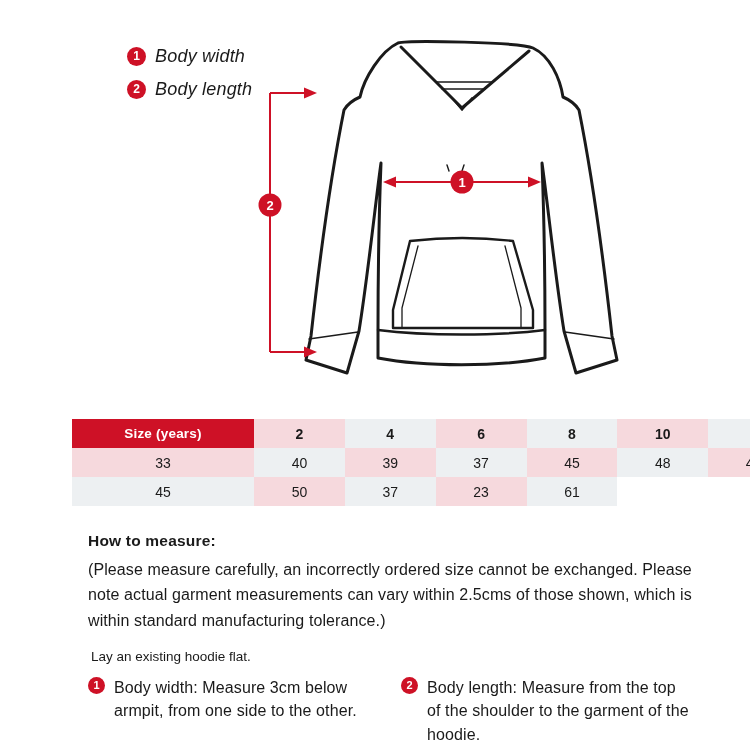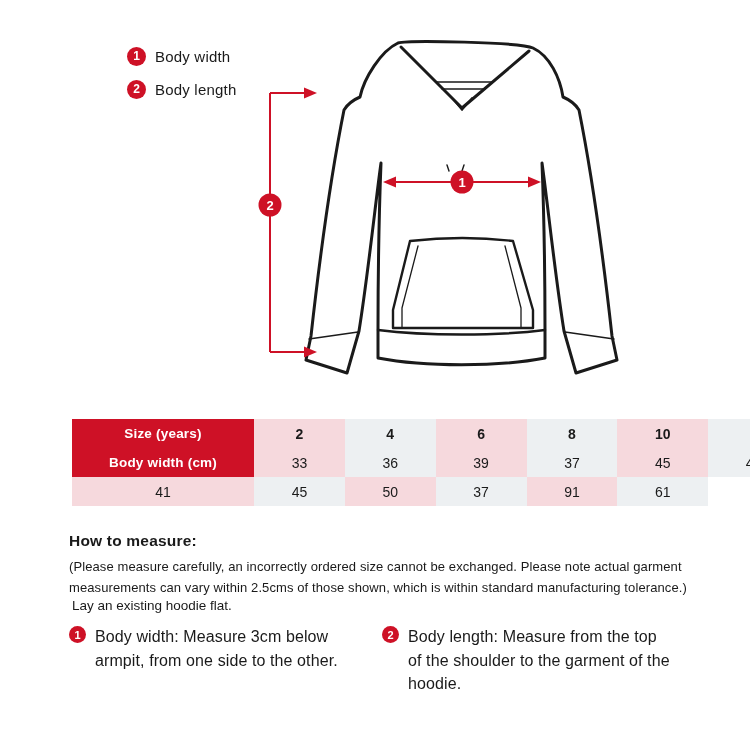--- a/index.html
+++ b/index.html
@@ -11,42 +11,42 @@
   *{box-sizing:border-box;}
   html,body{margin:0;padding:0;background:#fff;}
   body{font-family:"Liberation Sans", sans-serif;color:var(--ink);}
   .page{position:relative;width:750px;height:750px;background:#fff;overflow:hidden;}
 
   
   .legend{position:absolute;left:127px;top:46px;}
   .legend-item{display:flex;align-items:center;gap:9px;height:20px;margin-bottom:13px;}
   .badge{width:19px;height:19px;border-radius:50%;background:var(--red);color:#fff;
          font-weight:bold;font-size:12px;display:flex;align-items:center;justify-content:center;flex:none;}
-  .legend-label{font-size:15px;letter-spacing:.2px;}
+  .legend-label{font-size:18px;letter-spacing:.2px;font-style:italic;}
 
   
   .diagram{position:absolute;left:250px;top:20px;width:400px;height:370px;}
 
   
   .title{position:absolute;left:72px;top:401px;font-size:24px;font-weight:800;letter-spacing:.2px;}
 
   
   .size-table{position:absolute;left:72px;top:419px;width:727px;
               display:grid;grid-template-columns:182px repeat(6,1fr);}
   .cell{height:29px;display:flex;align-items:center;justify-content:center;font-size:14px;}
   .cell.hdr{background:var(--red);color:#fff;font-weight:bold;font-size:13.5px;letter-spacing:.2px;}
   .cell.pink{background:var(--pink);}
   .cell.gray{background:var(--gray);}
   .cell.bold{font-weight:bold;}
 
   
-  .how{position:absolute;left:69px;top:532px;width:624px;}
+  .how{position:absolute;left:88px;top:532px;width:624px;}
   .how-heading{font-size:15.5px;font-weight:800;letter-spacing:.2px;}
-  .how-disclaimer{margin-top:7px;font-size:13px;line-height:1.58;letter-spacing:.1px;}
-  .how-intro{font-size:13.5px;padding-left:3px;}
+  .how-disclaimer{margin-top:7px;font-size:16px;line-height:1.58;letter-spacing:.1px;}
+  .how-intro{margin-top:16px;font-size:13.5px;padding-left:3px;}
   .steps{display:flex;margin-top:12px;gap:10px;}
   .step{display:flex;gap:9px;}
   .step .badge{width:17px;height:17px;font-size:11px;margin-top:1px;}
   .step-text{font-size:16px;line-height:1.48;letter-spacing:.1px;}
   .step1{width:303px;}
   .step1 .step-text{width:252px;}
   .step2 .step-text{width:266px;}
 
   svg .ln{stroke:var(--ink);fill:none;stroke-linecap:round;stroke-linejoin:round;}
   svg .red{stroke:var(--red);fill:none;stroke-width:2;}
@@ -136,33 +136,32 @@
   <div class="size-table">
 
     <div class="cell hdr">Size (years)</div>
     <div class="cell pink bold">2</div>
     <div class="cell gray bold">4</div>
     <div class="cell pink bold">6</div>
     <div class="cell gray bold">8</div>
     <div class="cell pink bold">10</div>
     <div class="cell gray bold">3</div>
 
-    <div class="cell hdr">Body width (cm)</div>
     <div class="cell pink">33</div>
-    <div class="cell gray">36</div>
+    <div class="cell gray">40</div>
     <div class="cell pink">39</div>
     <div class="cell gray">37</div>
     <div class="cell pink">45</div>
     <div class="cell gray">48</div>
 
     <div class="cell pink">41</div>
     <div class="cell gray">45</div>
     <div class="cell pink">50</div>
     <div class="cell gray">37</div>
-    <div class="cell pink">91</div>
+    <div class="cell pink">23</div>
     <div class="cell gray">61</div>
   </div>
 
   <div class="how">
     <div class="how-heading">How to measure:</div>
     <div class="how-disclaimer">(Please measure carefully, an incorrectly ordered size cannot be exchanged. Please note actual garment measurements can vary within 2.5cms of those shown, which is within standard manufacturing tolerance.)</div>
     <div class="how-intro">Lay an existing hoodie flat.</div>
     <div class="steps">
       <div class="step step1">
         <span class="badge">1</span>

